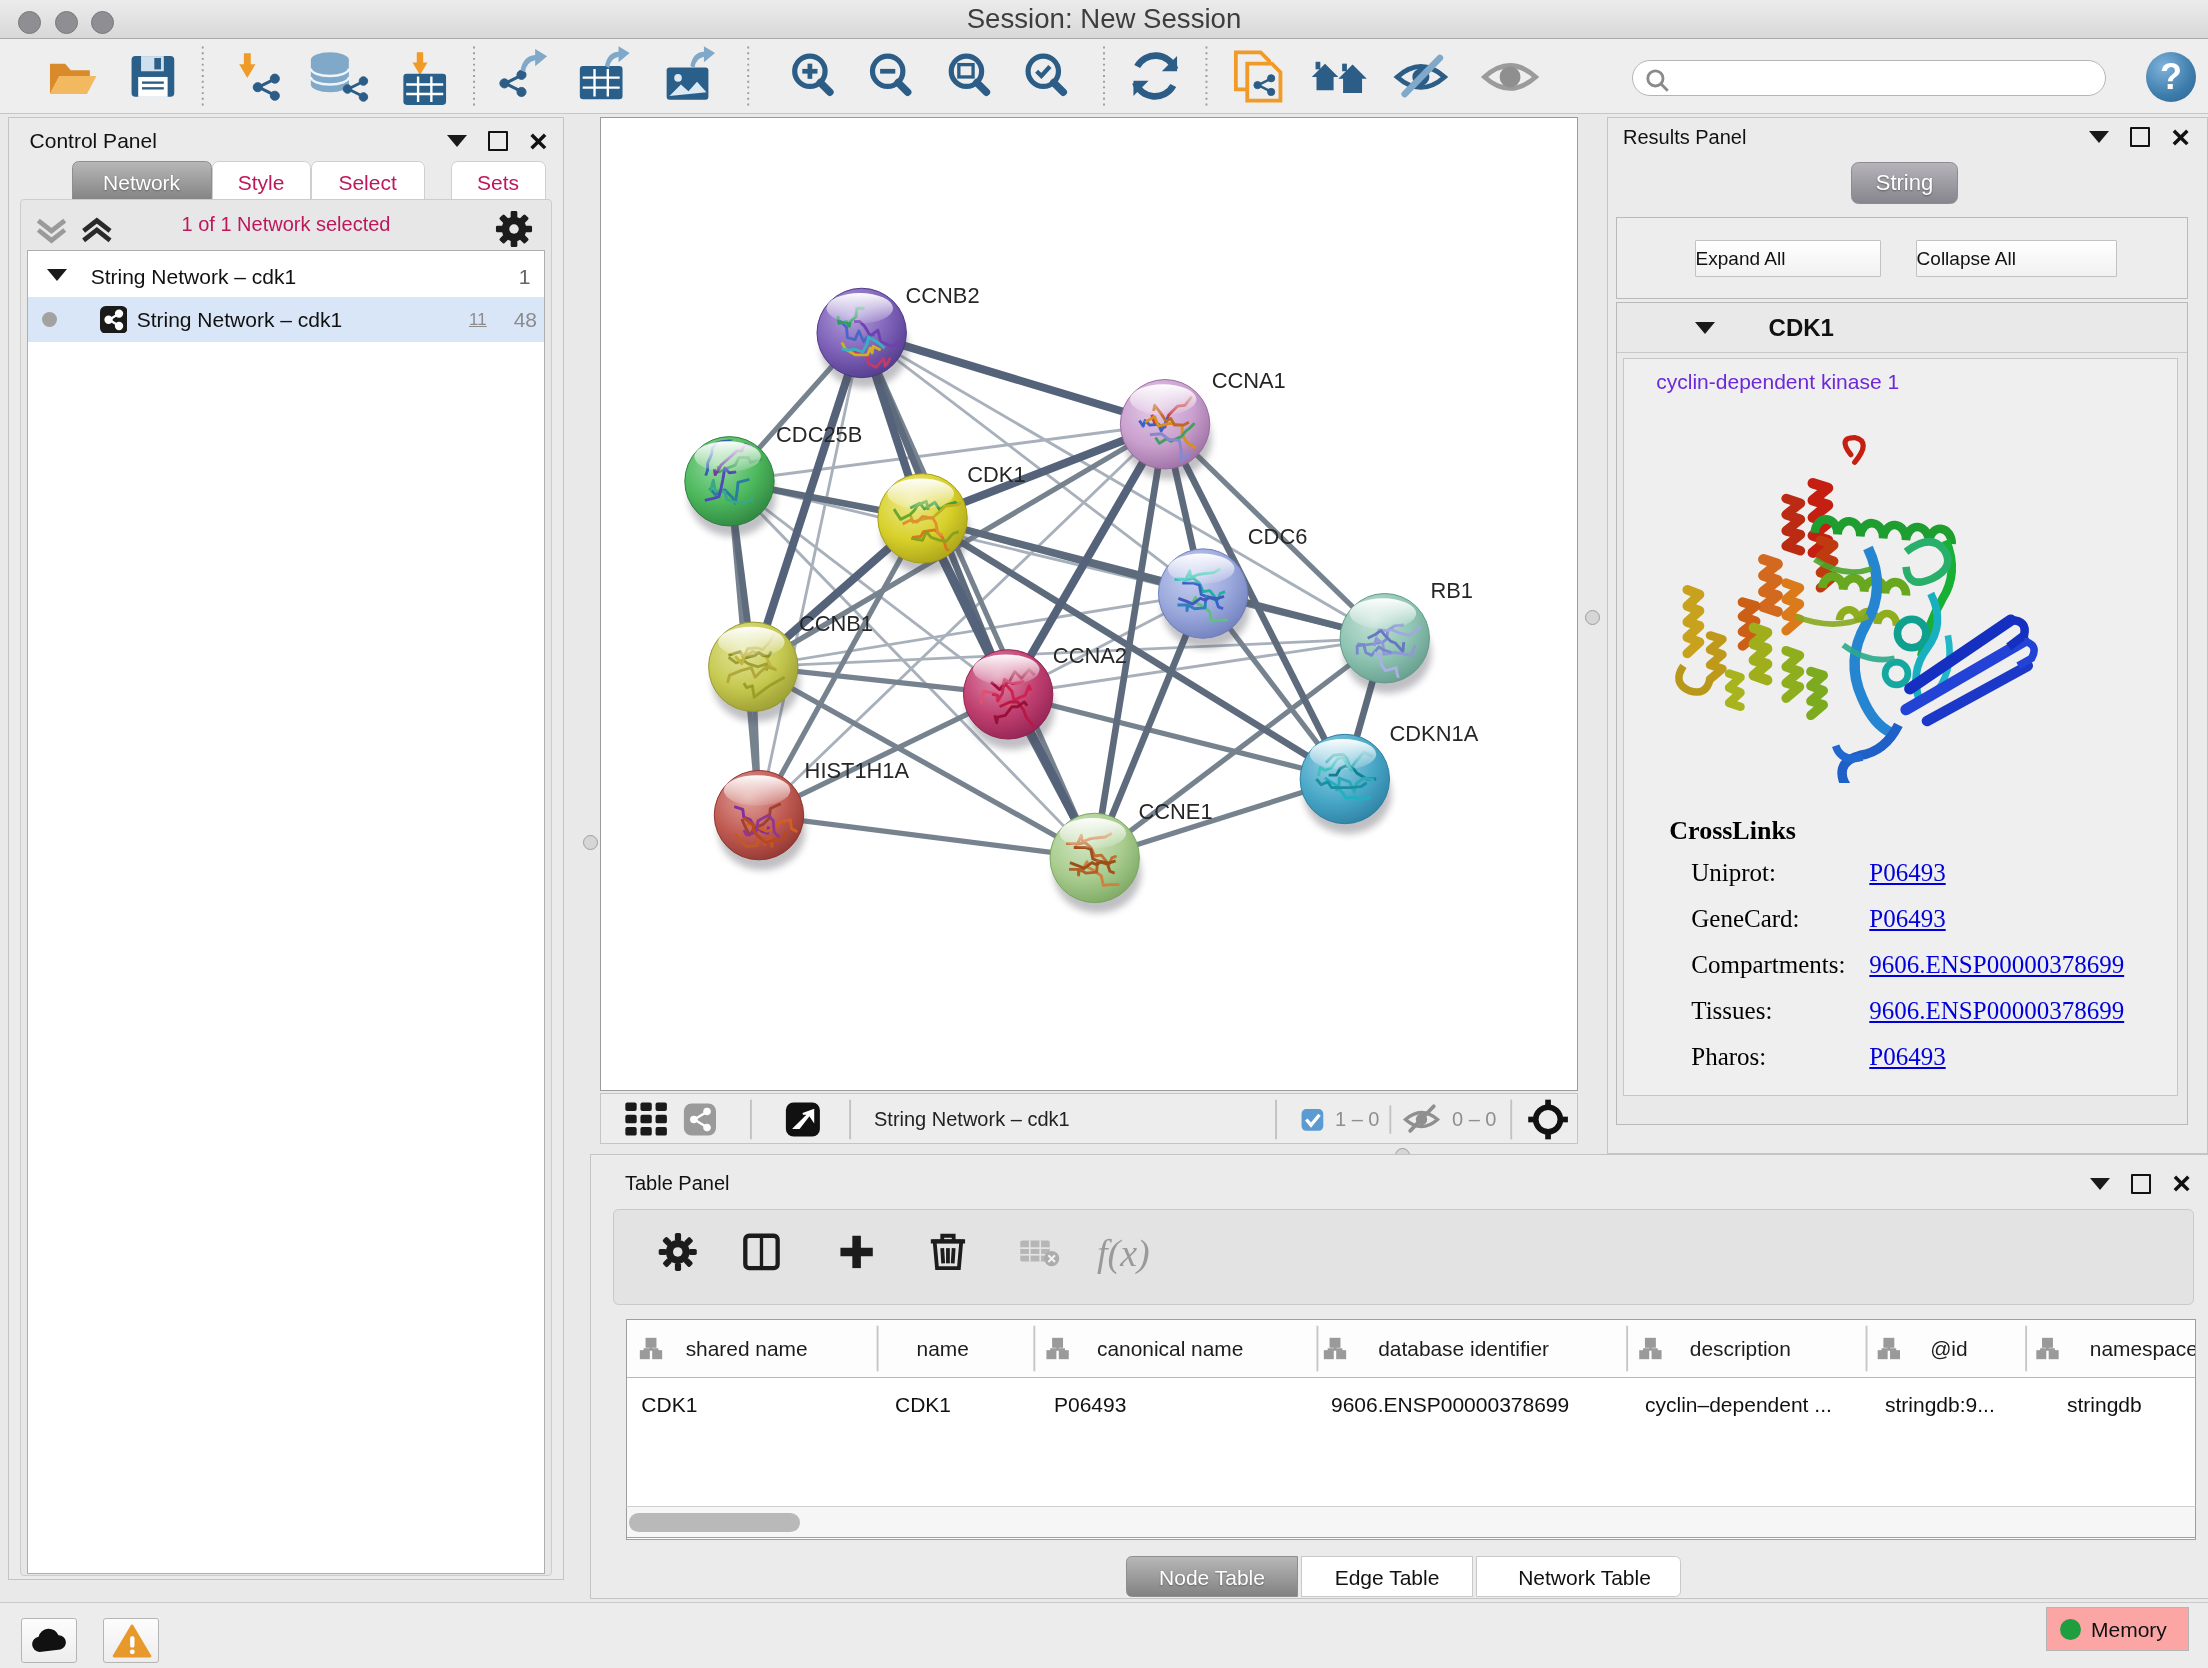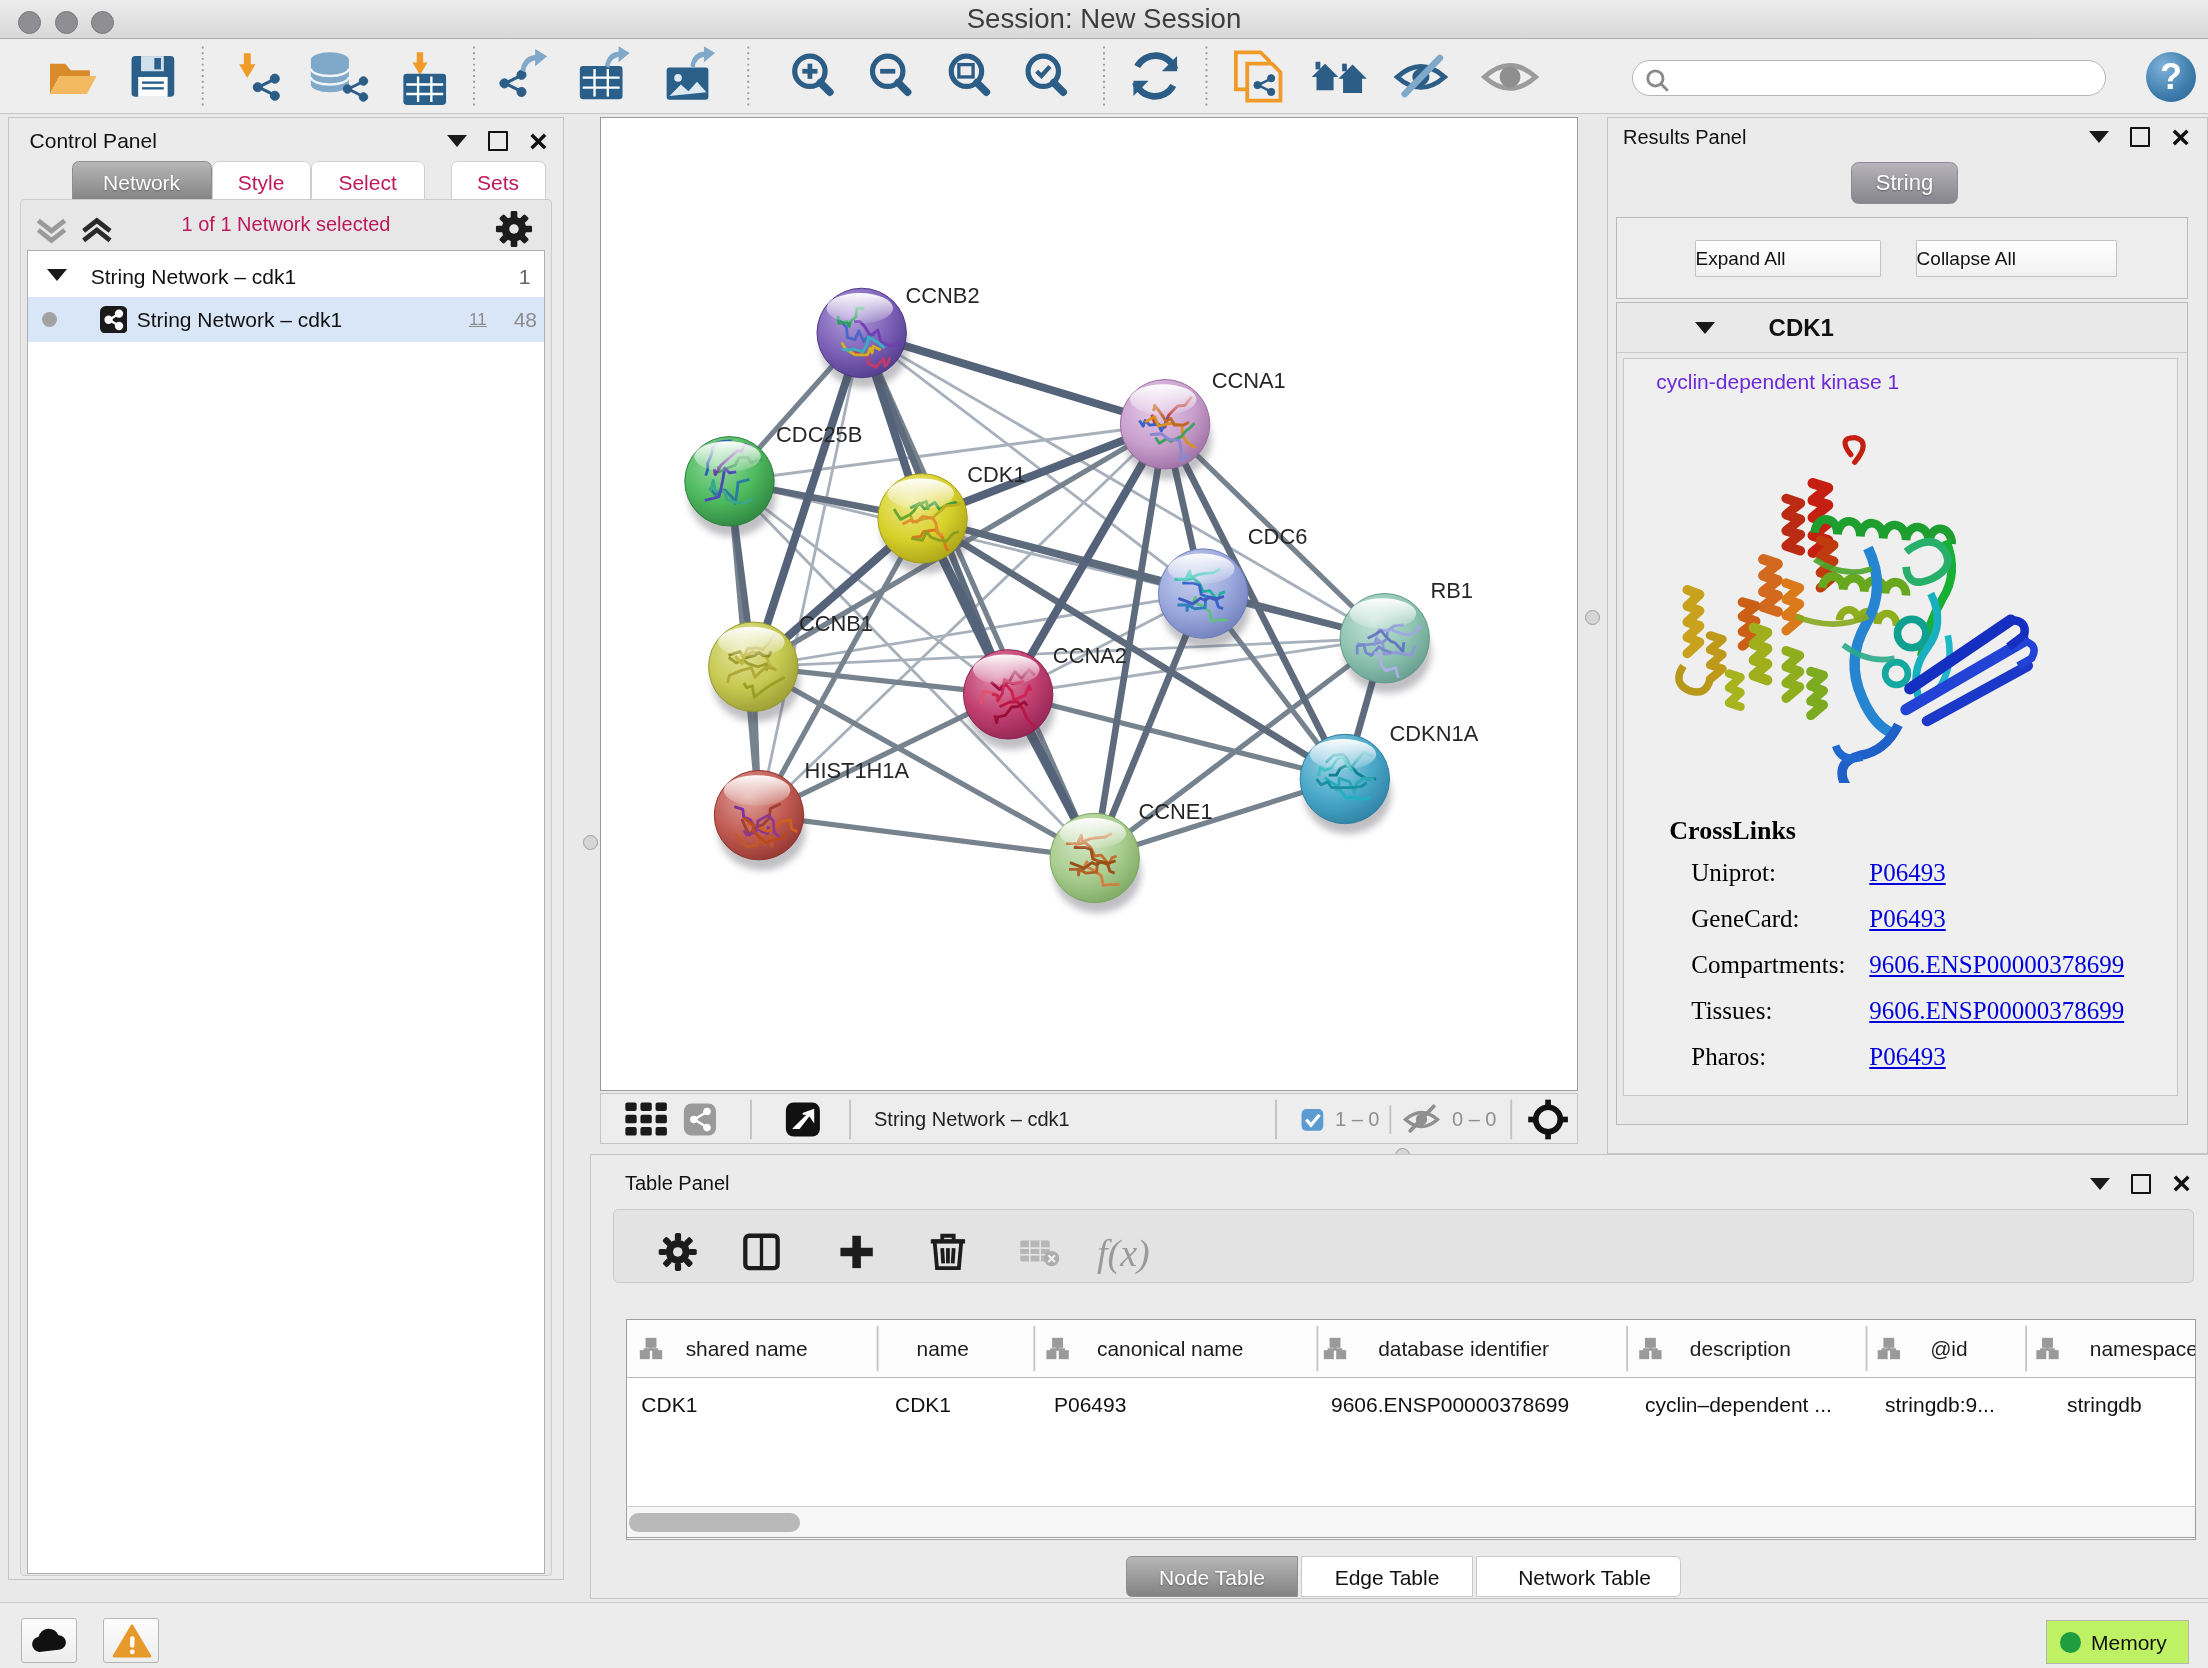--- a/index.html
+++ b/index.html
@@ -674,21 +674,21 @@
 </div>
 
 <div class="abs" style="left:590px;top:1154px;width:1619px;height:445px;background:#ebebeb;border:1px solid #c4c4c4;box-sizing:border-box;">
   <div class="abs panelhdr" style="left:34px;top:17px;font-size:20px;">Table Panel</div>
   <div class="wctl" style="right:17px;top:5.7px;height:46px;">
     <span class="tri"></span>
       <span class="sqr"></span>
       <span class="xx">×</span>
   </div>
 
-  <div class="abs" style="left:22px;top:54px;width:1581px;height:74px;background:#e3e3e3;border:1px solid #c9c9c9;border-radius:5.7px;box-sizing:border-box;">
+  <div class="abs" style="left:22px;top:54px;width:1581px;height:96px;background:#e3e3e3;border:1px solid #c9c9c9;border-radius:5.7px;box-sizing:border-box;">
     <svg class="abs" style="left:0;top:0;" width="666" height="101" id="tbltoolsvg" viewBox="0 0 700 106">
 <g fill="#1c1c1c">
           <circle cx="67" cy="44" r="12.5"></circle>
 <g>
             <rect x="64" y="24" width="6.5" height="8.5" rx="1.8"></rect>
             <rect x="64" y="55.5" width="6.5" height="8.5" rx="1.8"></rect>
             <rect x="47" y="40.8" width="8.5" height="6.5" rx="1.8"></rect>
             <rect x="78.5" y="40.8" width="8.5" height="6.5" rx="1.8"></rect>
             <g transform="rotate(45 67 44)">
               <rect x="64" y="24" width="6.5" height="8.5" rx="1.8"></rect>
@@ -811,18 +811,18 @@
       <path d="M10 26 a8 8 0 0 1 -1 -15.9 a11 11 0 0 1 21 -1.5 a7.5 7.5 0 0 1 2 14.8 z" fill="#111"></path>
     </svg>
   </div>
   <div class="abs" style="left:103px;top:15px;width:56px;height:45px;background:linear-gradient(#fdfdfd,#ededed);border:1px solid #b5b5b5;border-radius:2.9px;box-sizing:border-box;">
     <svg width="40" height="34" viewBox="0 0 42 36" style="margin:4.8px 0 0 7.6px;">
       <path d="M21 2 L40 34 L2 34 Z" fill="#e8992c" stroke="#e8992c" stroke-width="3" stroke-linejoin="round"></path>
       <rect x="19" y="13" width="4.6" height="12" rx="2" fill="#fff"></rect>
       <circle cx="21.3" cy="29.5" r="2.6" fill="#fff"></circle>
     </svg>
   </div>
-  <div class="abs" style="left:2046px;top:17px;width:143px;height:44px;background:#bef264;border:1px solid #b5b5b5;box-sizing:border-box;">
+  <div class="abs" style="left:2046px;top:4px;width:143px;height:44px;background:#fca5a5;border:1px solid #b5b5b5;box-sizing:border-box;">
     <div class="abs" style="left:13.3px;top:11.4px;width:21px;height:21px;border-radius:50%;background:#1e9e3e;"></div>
     <div class="abs" style="left:44px;top:0;font-size:21px;color:#111;line-height:44px;">Memory</div>
   </div>
 </div>
 
 
 </body></html>

